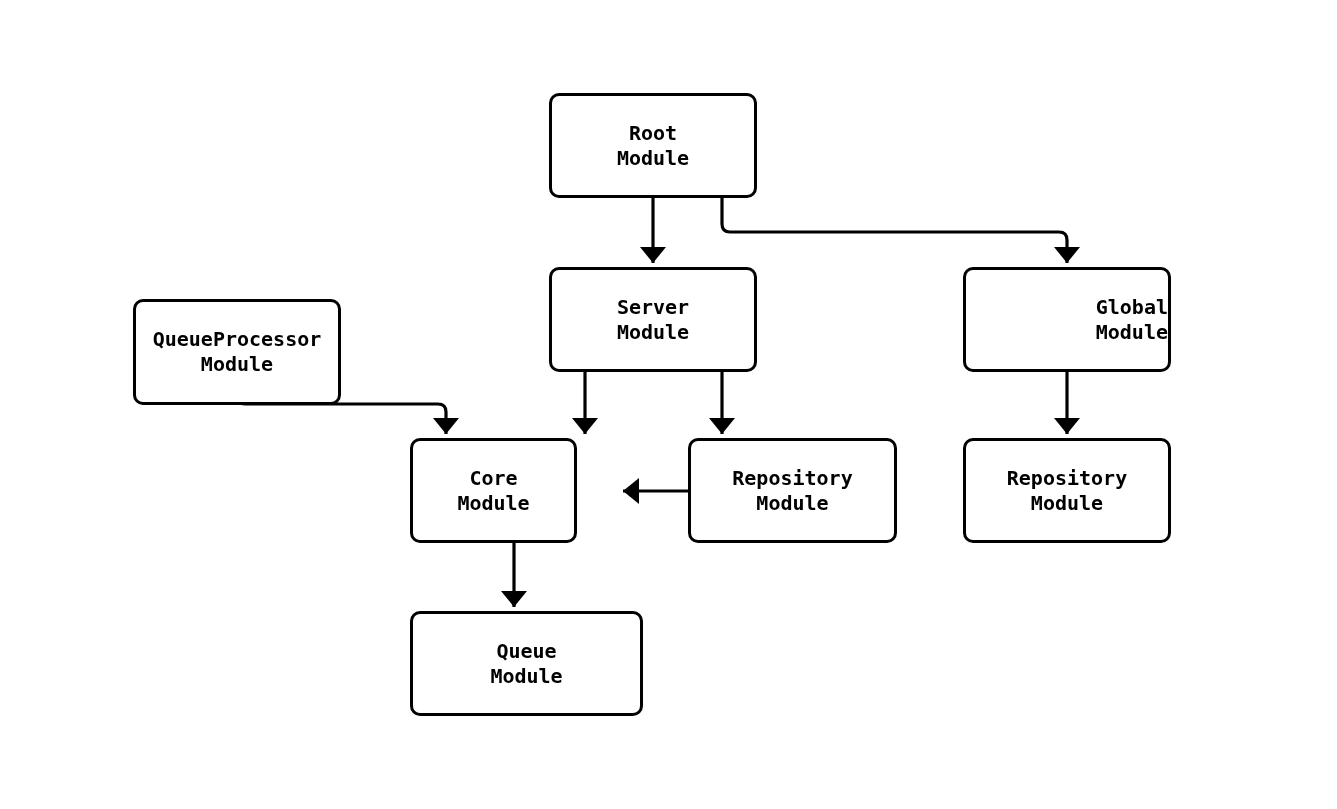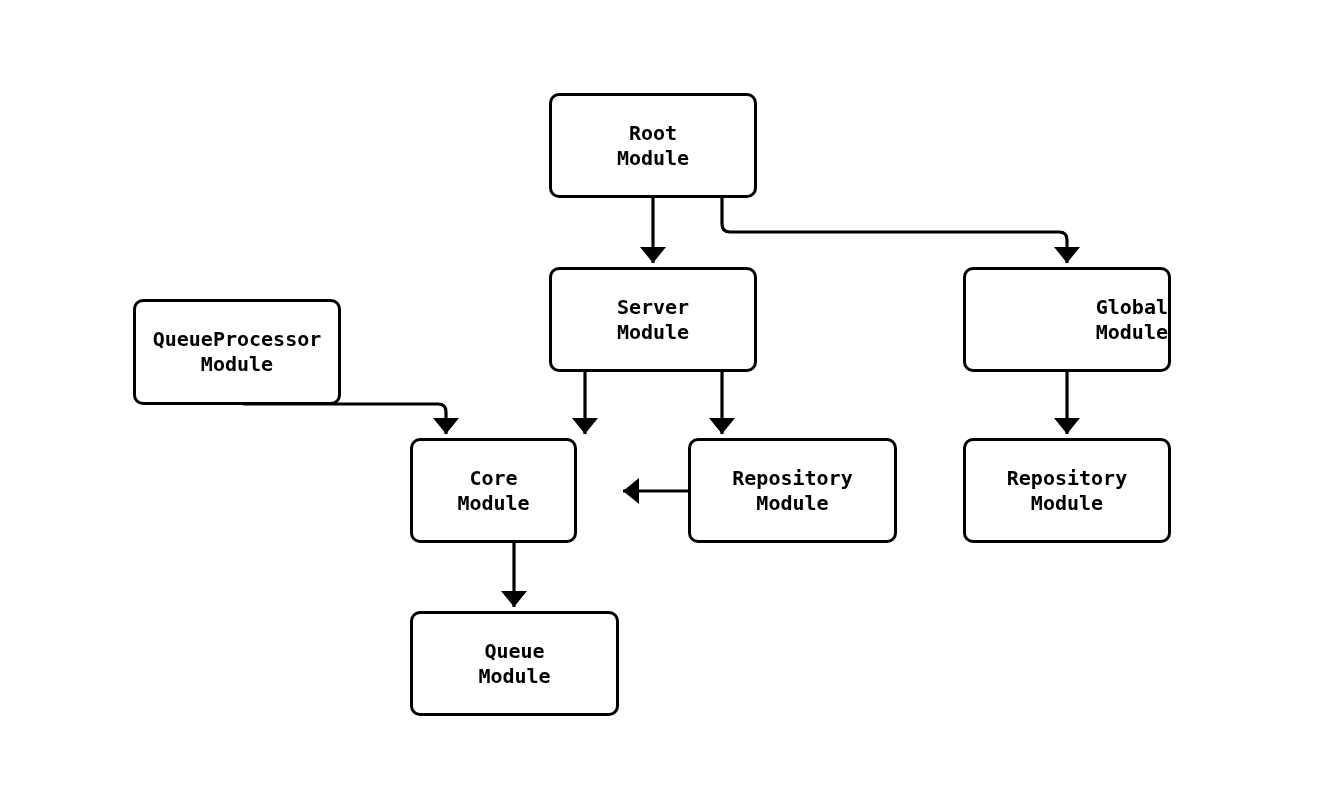--- a/index.html
+++ b/index.html
@@ -46,21 +46,21 @@
     white-space: pre-line;
   }
   
   #node-root          { left: 549px;  top: 93px;  width: 208px; height: 105px; }
   #node-server        { left: 549px;  top: 267px; width: 208px; height: 105px; text-align: center; }
   #node-queueprocessor{ left: 133px;  top: 266px; width: 208px; height: 106px; margin-top: 33px; }
   #node-global        { left: 963px;  top: 267px; width: 208px; height: 105px; justify-content: flex-end; }
   #node-core          { left: 410px;  top: 438px; width: 167px; height: 105px; }
   #node-endpoints     { left: 688px;  top: 438px; width: 209px; height: 105px; }
   #node-repository    { left: 963px;  top: 438px; width: 208px; height: 105px; }
-  #node-queue         { left: 410px;  top: 611px; width: 209px; height: 105px; }
+  #node-queue         { left: 410px;  top: 611px; width: 233px; height: 105px; }
 </style>
 </head>
 <body>
 
 <div class="canvas">
 
   <svg class="edges-layer" width="1337" height="809" viewBox="0 0 1337 809" xmlns="http://www.w3.org/2000/svg">
     <defs>
       <marker id="arrowhead" markerUnits="userSpaceOnUse" markerWidth="18" markerHeight="28" refX="16" refY="13" orient="auto">
         <path d="M0,0 L16,13 L0,26 Z" fill="#000000"></path>

